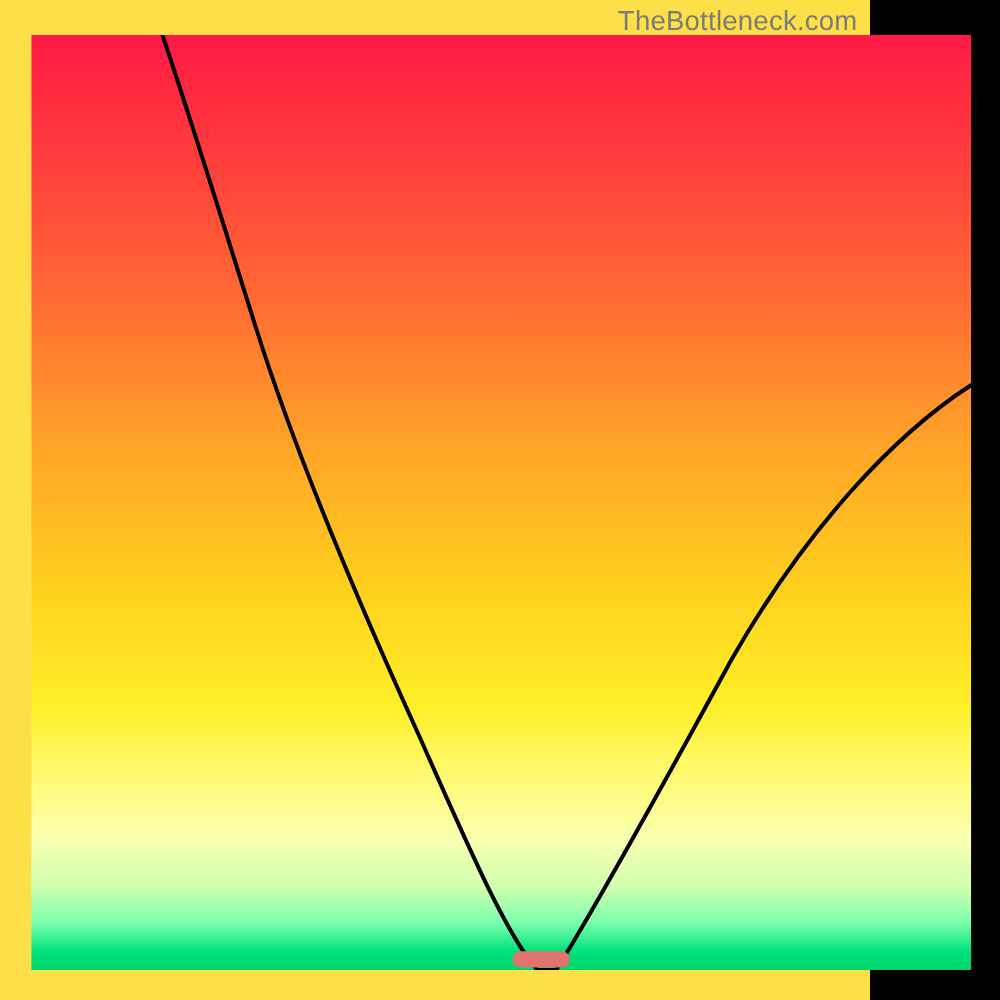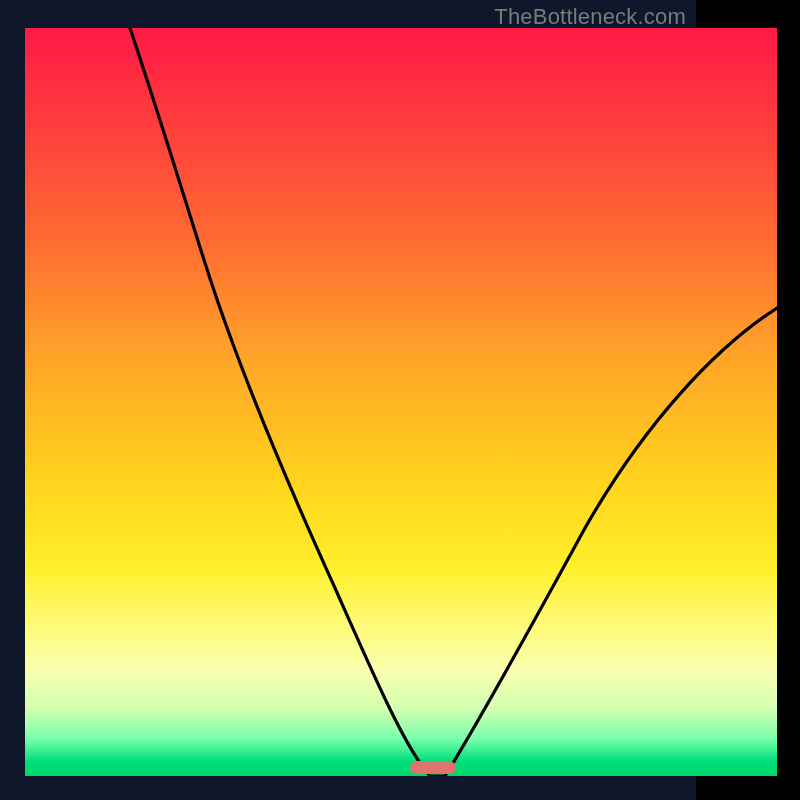--- a/index.html
+++ b/index.html
@@ -8,21 +8,21 @@
     width: 800px;
     height: 800px;
     background: #000;
     overflow: hidden;
     font-family: Arial, Helvetica, sans-serif;
   }
   .frame {
     position: relative;
     width: 696px;
     height: 800px;
-    background: #0f172a;
+    background: #fde047;
   }
   .watermark {
     position: absolute;
     top: 4px;
     right: 10px;
     color: #7a7a7a;
     font-size: 22px;
     font-weight: 400;
     letter-spacing: 0.2px;
     z-index: 10;

